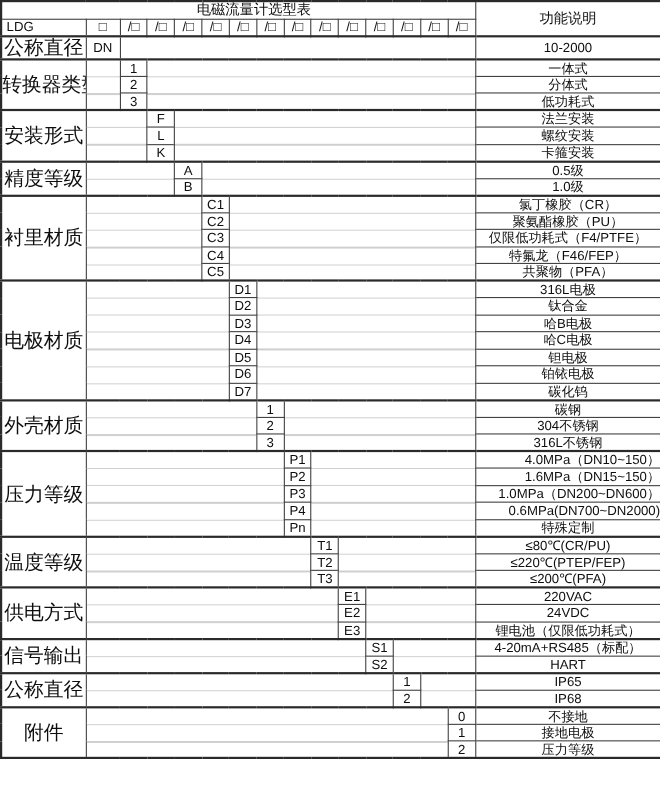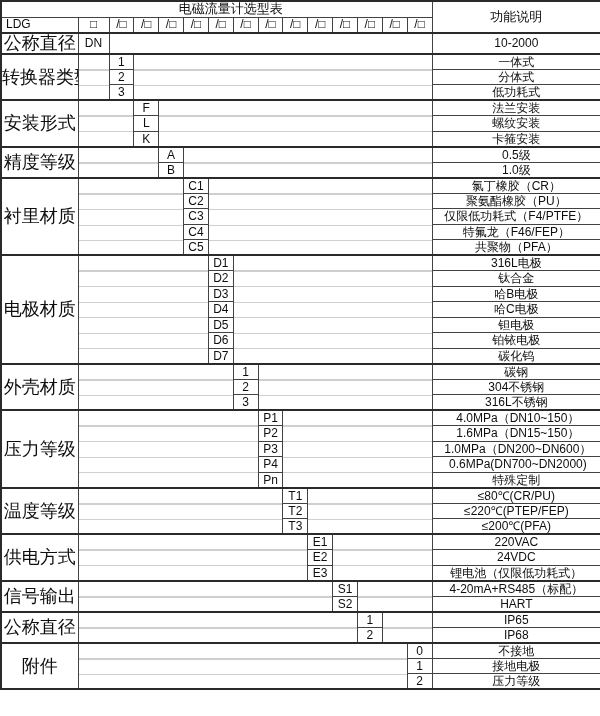--- a/index.html
+++ b/index.html
@@ -28,21 +28,21 @@
   .title-cell { font-size: 13px; padding-left: 28px; }
   .desc-header { font-size: 13px; }
   .model-prefix { text-align: left; padding-left: 4px; }
   .code-cell { font-size: 12px; }
   .label-cell { font-size: 18px; }
   .strip-lined {
     background: repeating-linear-gradient(to bottom,
       #ffffff 0px, #ffffff 14.5px, #cfcfcf 14.5px, #cfcfcf 15.55px);
   }
   .sec-top { border-top: 2px solid #2a2a2a; }
-  .align-left { text-align: center; padding-left: 3px; }
+  .align-left { text-align: right; padding-left: 3px; }
 </style>
 </head>
 <body>
 
 <table>
   <colgroup>
     <col style="width:77px">
     <col style="width:31px">
     <col style="width:24.85px">
       <col style="width:24.85px">

